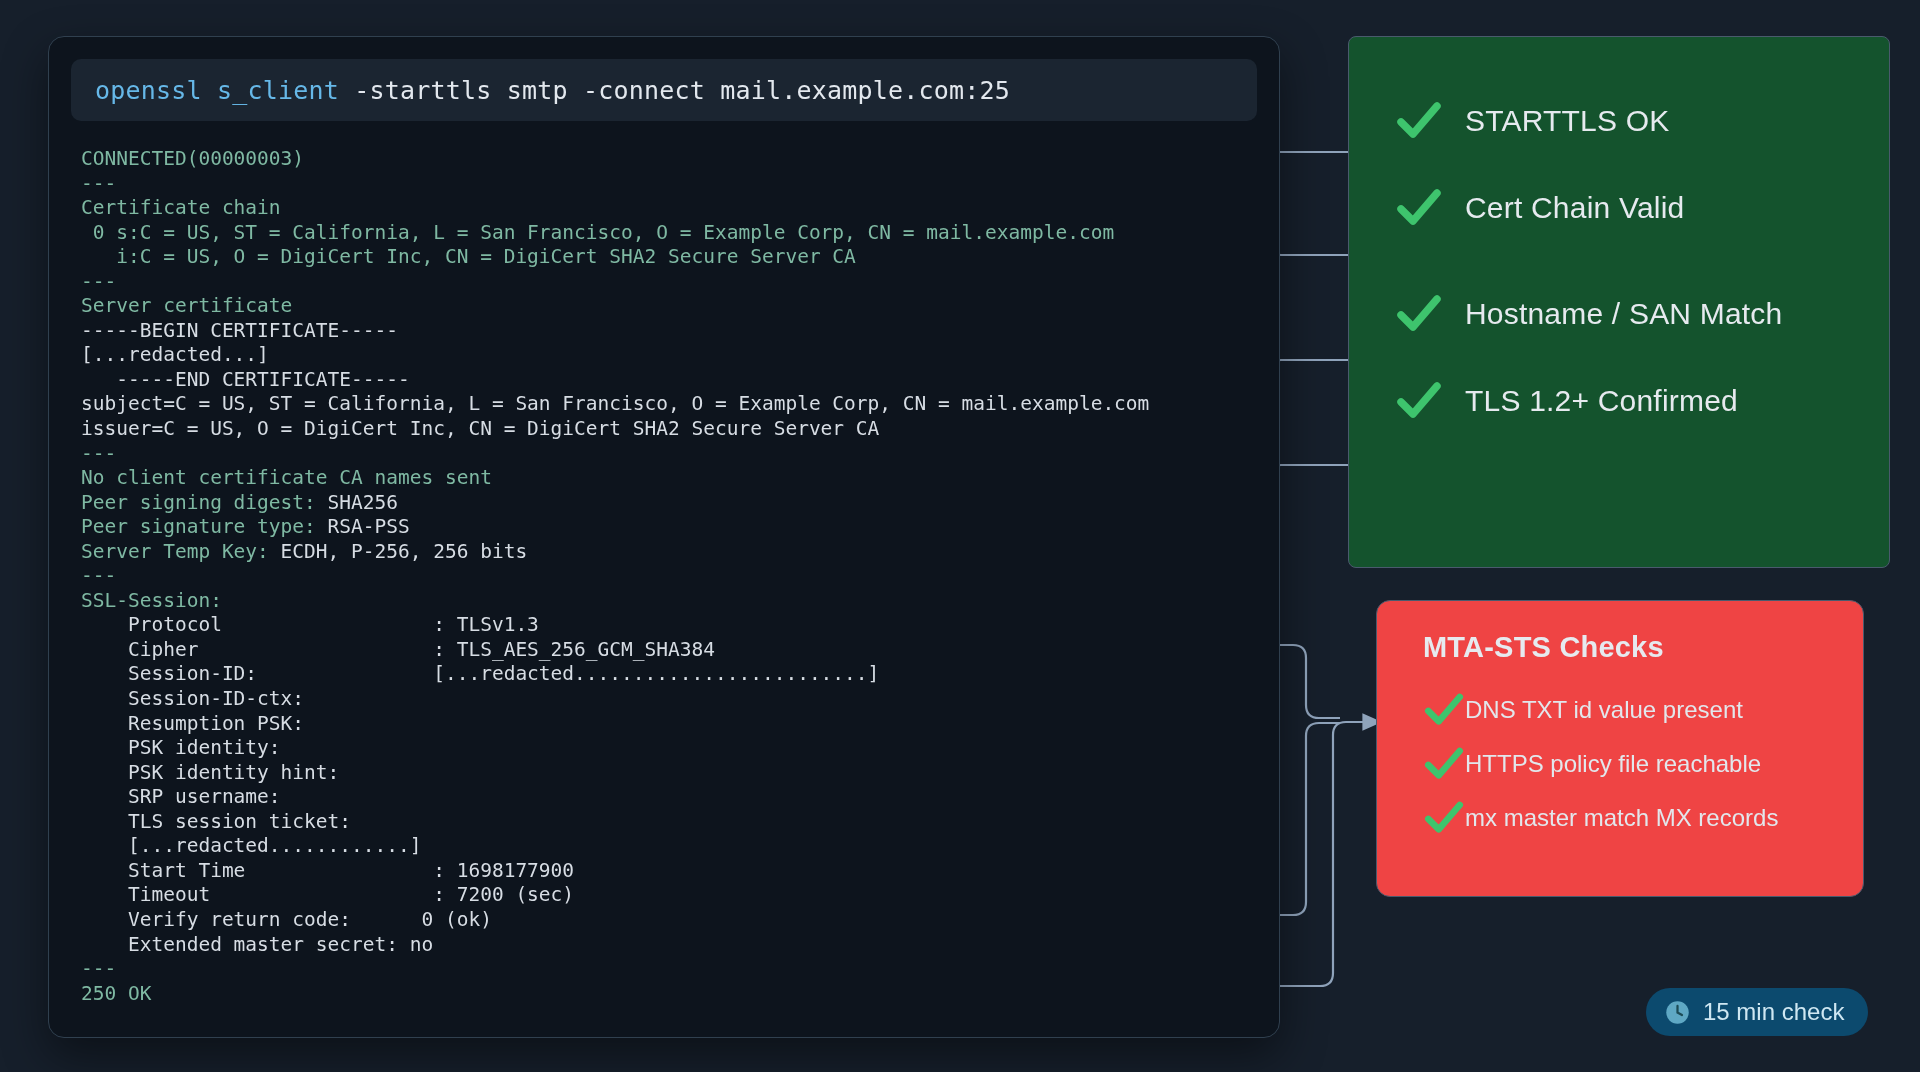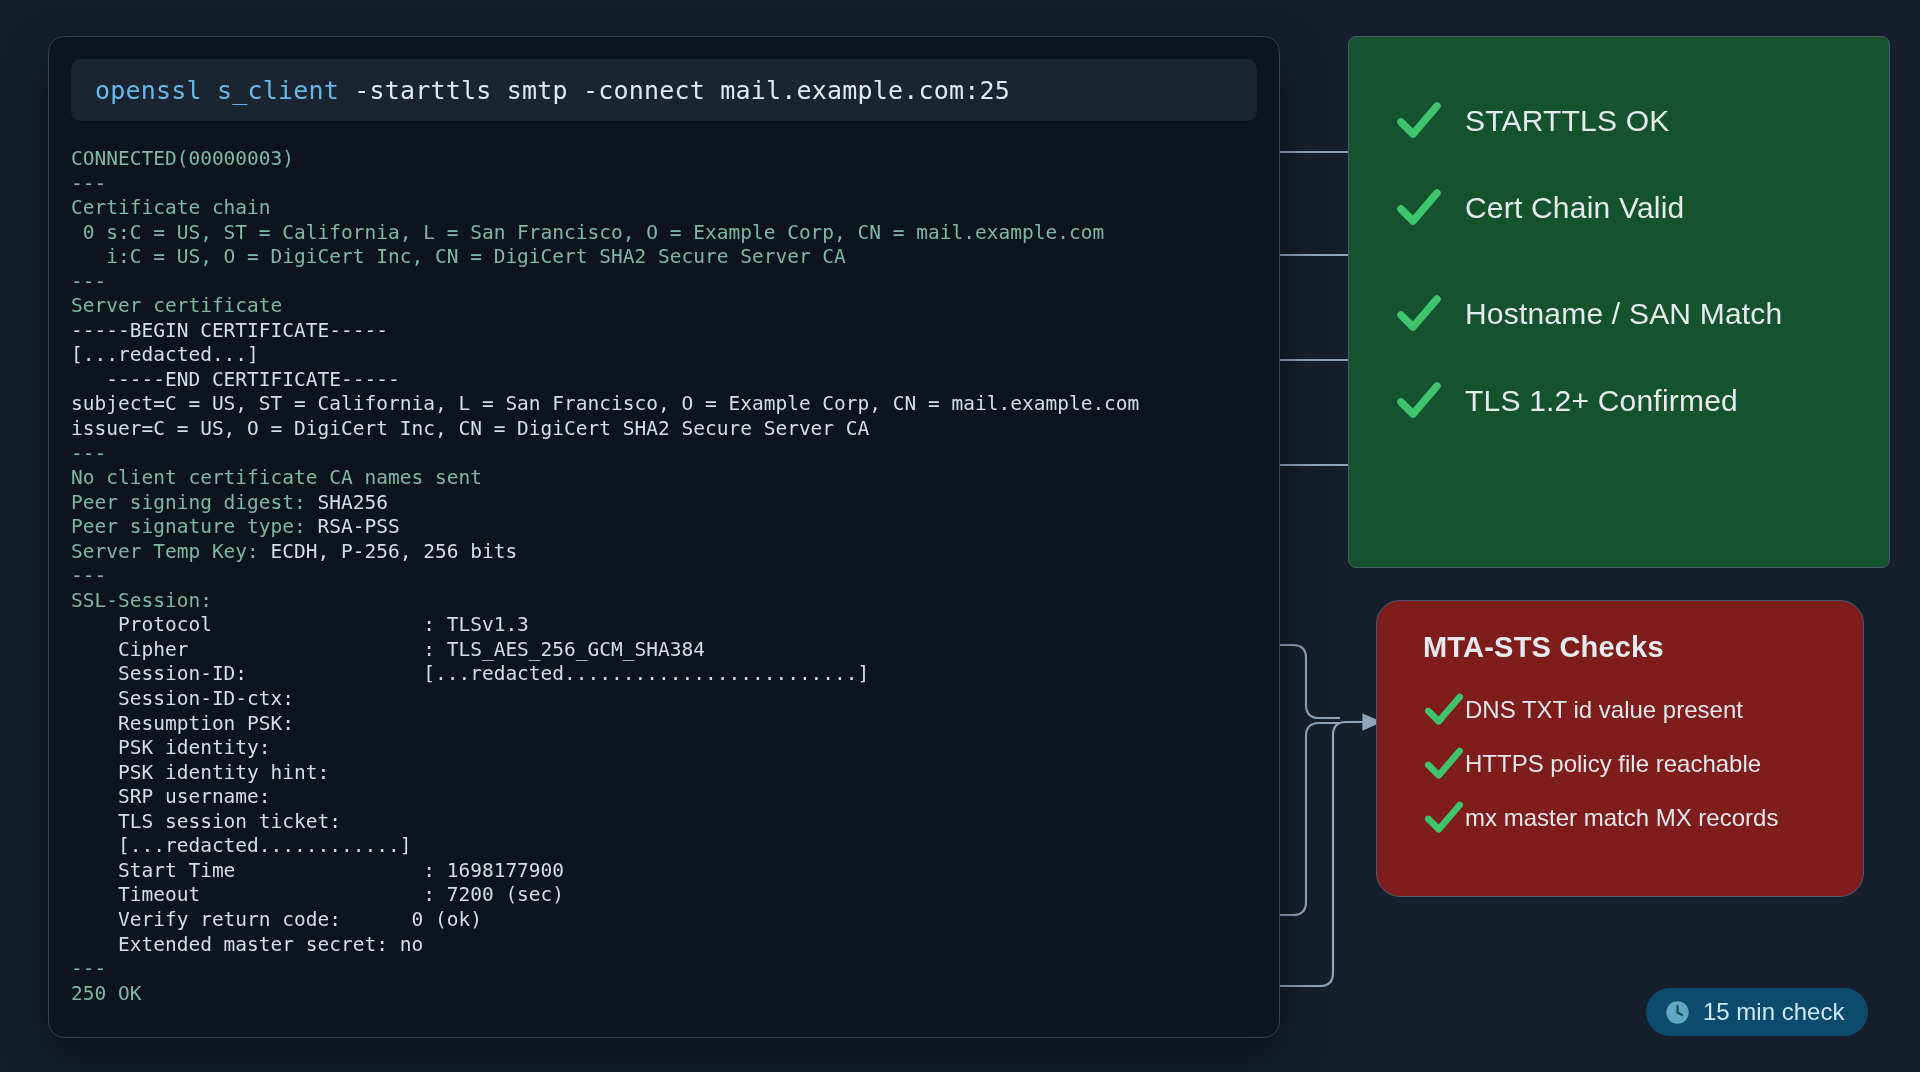--- a/index.html
+++ b/index.html
@@ -39,21 +39,21 @@
     color:#e3e8ee;
   }
   .cmd-text .kw{color:#66b8e8;}
   .term-body{
     position:absolute;left:22px;top:110px;right:14px;bottom:14px;
     font-family:"DejaVu Sans Mono","Liberation Mono",monospace;
     font-size:19.5px;
     line-height:24.55px;
     white-space:pre;
   }
-  .term-body .ln{height:24.55px;}
+  .term-body .ln{height:24.55px;margin-left:10px;}
   .c-green{color:#7fb9a3;}
   .c-white{color:#d7dde4;}
 
   
   .right-panel{
     position:absolute;left:1348px;top:36px;width:540px;height:530px;
     background:#14532d;
     border:1px solid #4a5a6d;
     border-radius:8px;
     z-index:10;
@@ -63,23 +63,23 @@
     position:absolute;left:46px;display:flex;align-items:center;gap:22px;
   }
   .chk{width:48px;height:48px;flex:0 0 48px;position:relative;}
   .chk svg{display:block;}
   .check-label{
     font-size:30px;color:#e6eaef;font-weight:400;letter-spacing:.2px;white-space:nowrap;
   }
 
   .mta-panel{
     position:absolute;left:1376px;top:600px;width:486px;height:295px;
-    background:#7f1d1d;
+    background:#ef4444;
     border:1px solid #4a5a6d;
-    border-radius:24px;
+    border-radius:14px;
     z-index:10;
   }
   .mta-title{
     position:absolute;left:46px;top:30px;
     font-size:29px;color:#e6eaef;font-weight:700;letter-spacing:.2px;
   }
   .mta-row{position:absolute;left:46px;display:flex;align-items:center;}
   .chk-sm{width:42px;height:42px;flex:0 0 42px;}
   .mta-label{font-size:24px;color:#e2e7ec;white-space:nowrap;}
 

